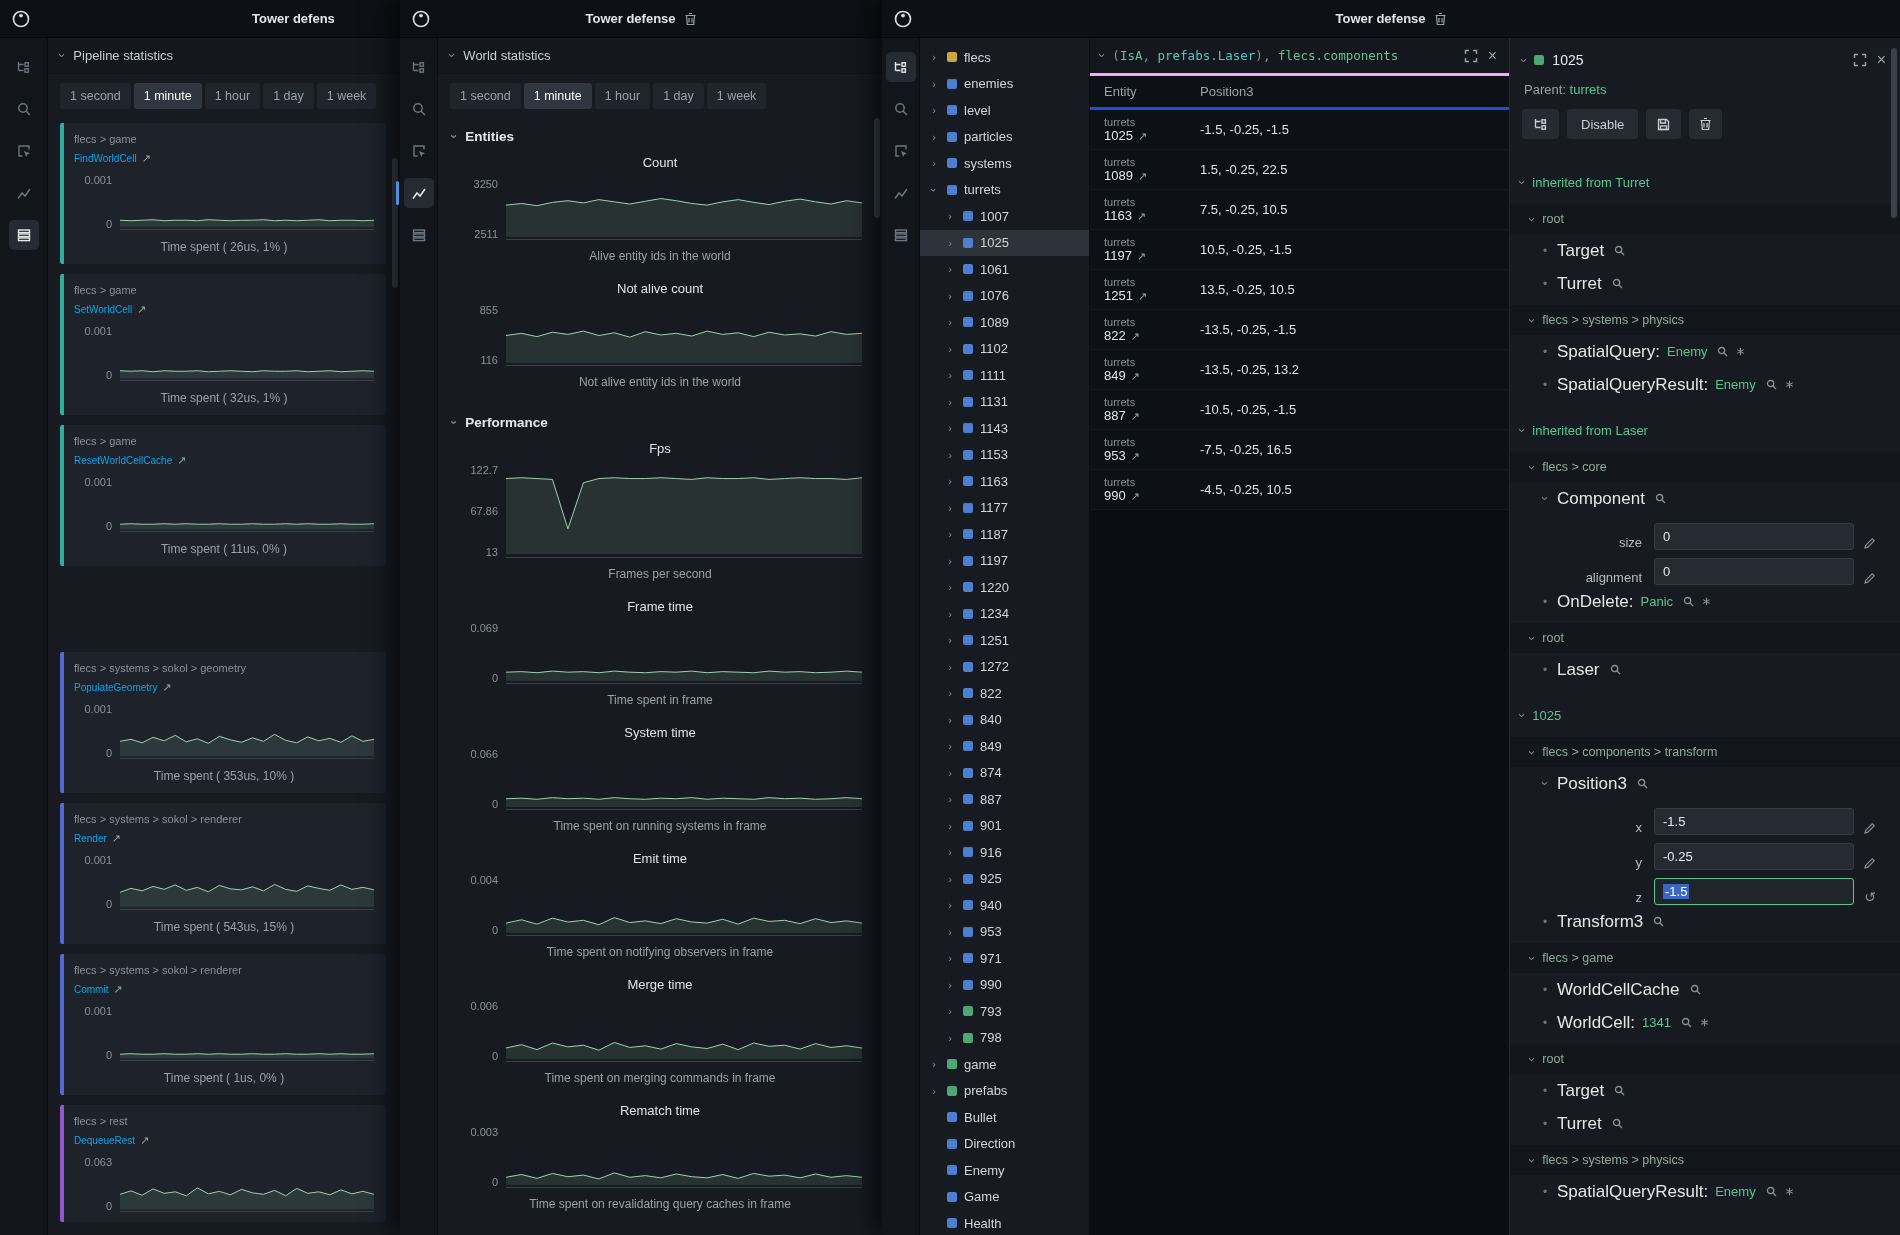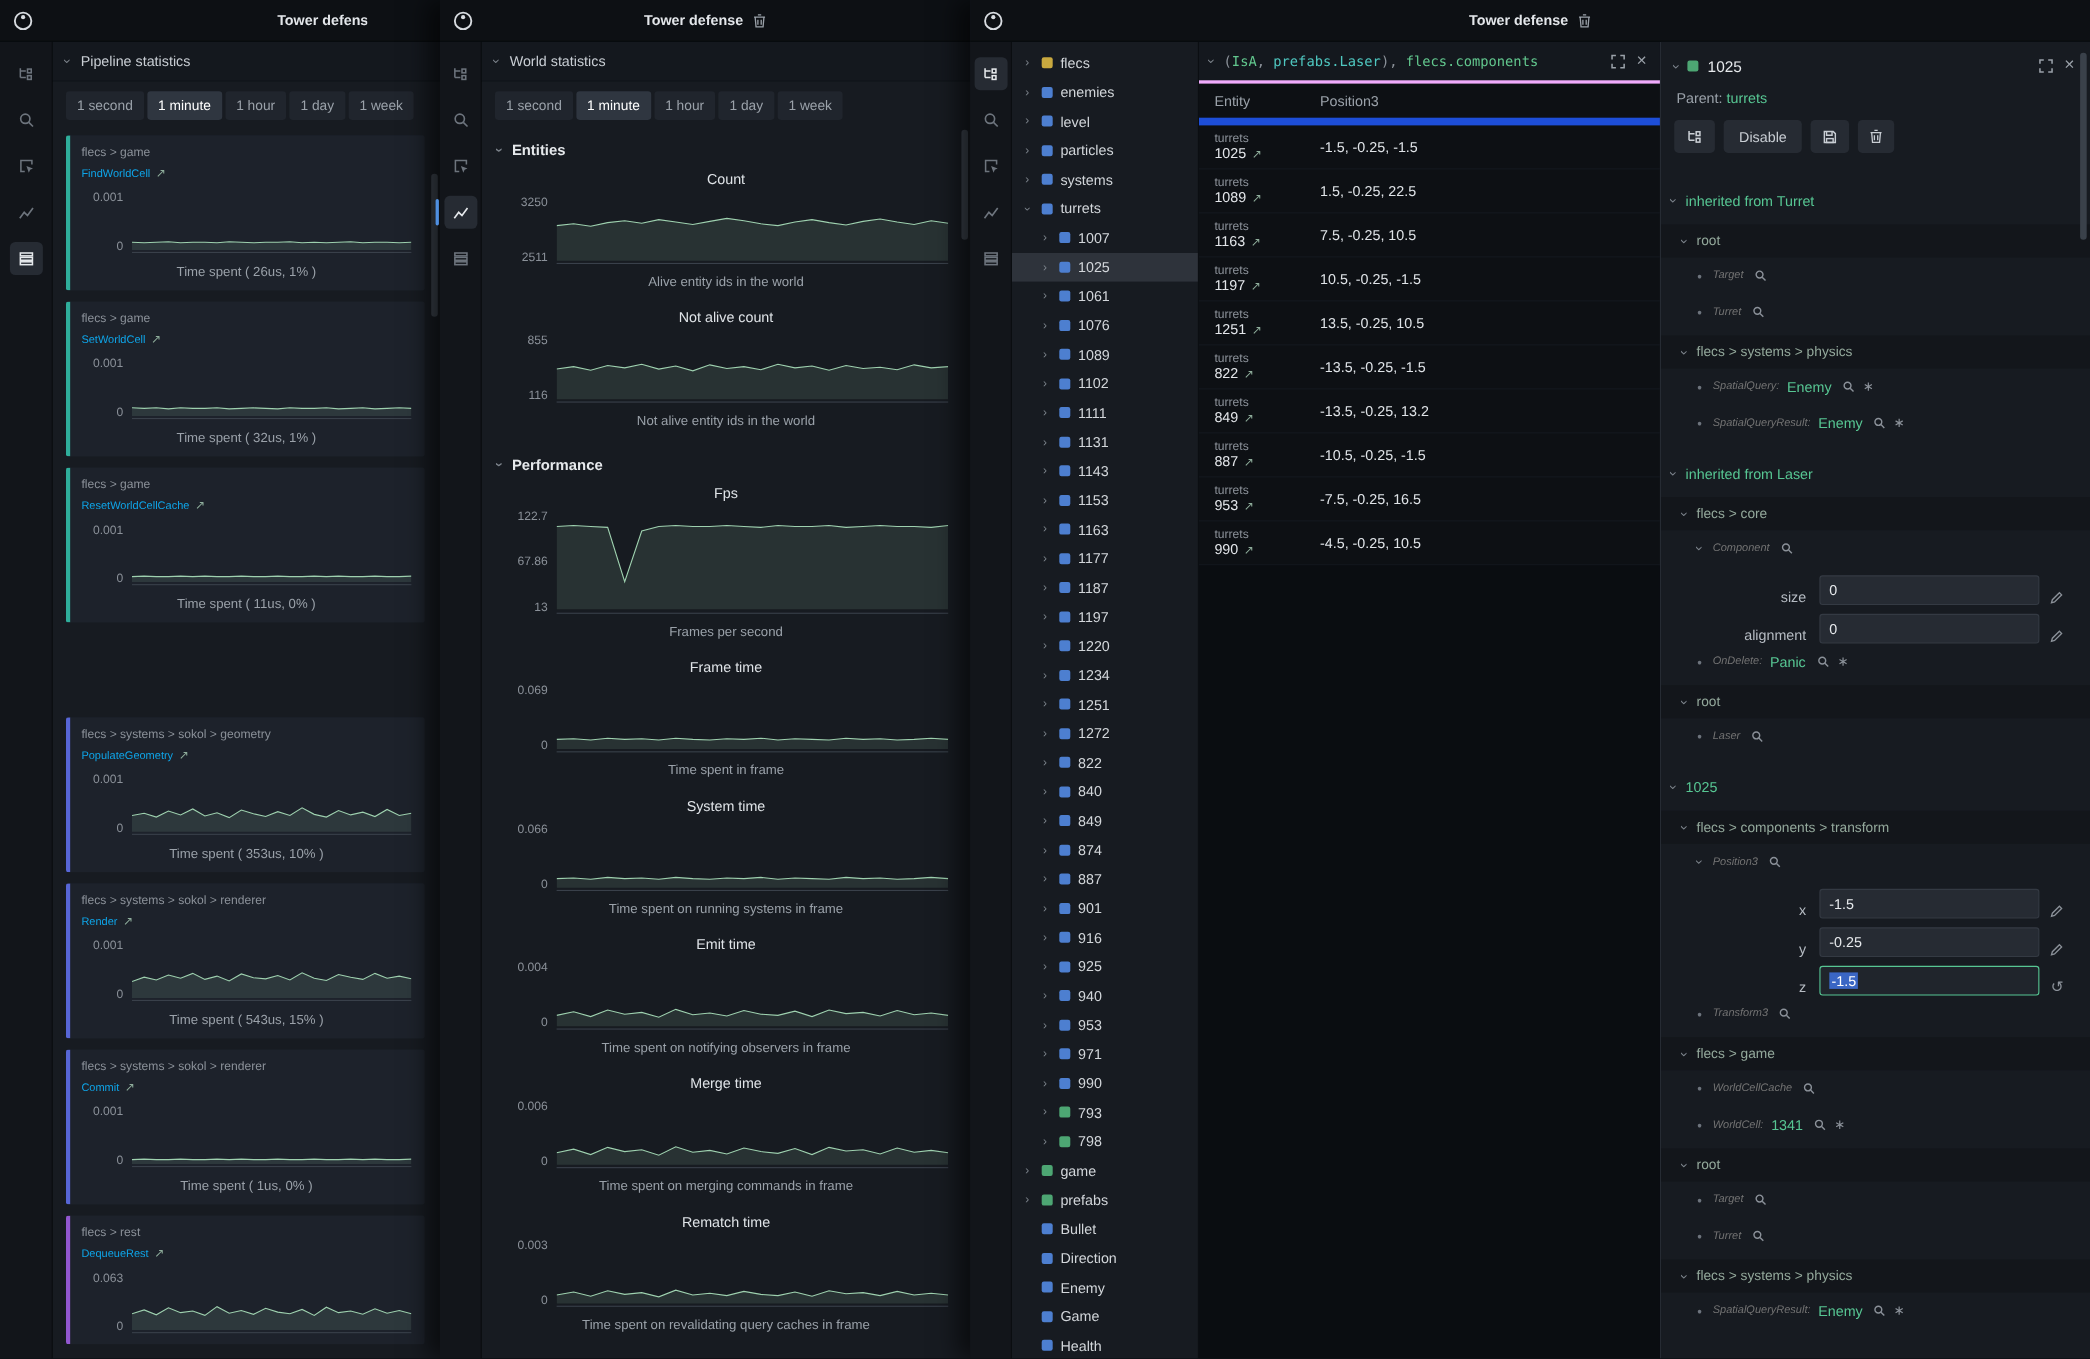--- a/index.html
+++ b/index.html
@@ -86,21 +86,21 @@
   
   .qpanel { width:420px; flex:0 0 420px; background:#0d1014; display:flex; flex-direction:column; border-right:1px solid #262b33; }
   .qheader { height:38px; flex:0 0 38px; background:#14181e; border-bottom:3px solid #f0abfc;
     display:flex; align-items:center; gap:8px; padding:0 10px;justify-content:space-between; }
   .qtext { flex:1; font-family:"DejaVu Sans Mono", monospace; font-size:12.5px; white-space:nowrap; overflow:hidden; }
   .q-punct { color:#8b9199; }
   .q-green { color:#62c78e; }
   .q-cyan { color:#4fc7c0; }
   .qh-icon { color:#9aa1a9; display:inline-flex; cursor:pointer; }
   .qclose { color:#9aa1a9; font-size:16px; cursor:pointer; padding:0 2px; }
-  .qthead { display:flex; padding:8px 14px; color:#9aa1a9; font-size:13px; border-bottom:7px solid #1d4ed8; flex:0 0 auto; }
+  .qthead { display:flex; padding:8px 14px; color:#9aa1a9; font-size:13px; border-bottom:3px solid #1d4ed8; flex:0 0 auto; }
   .qthead span:first-child { width:96px; }
   .qrow { display:flex; align-items:center; padding:6px 14px; border-bottom:1px solid #15191f; }
   .qent { width:96px; flex:0 0 96px; }
   .qparent { font-size:11px; color:#8b9199; }
   .qidrow { font-size:13px; color:#e3e6ea; }
   .qval { font-size:13px; color:#dfe3e7; }
   .qfill { flex:1; background:#0a0d11; }
 
   
   .inspector { flex:1; min-width:0; background:#171b21; display:flex; flex-direction:column; position:relative; }
@@ -115,21 +115,21 @@
     font-family:"Liberation Sans", sans-serif; cursor:pointer; }
   .ins-btn.textbtn { padding:0 14px; }
   .ins-scroll { flex:1; overflow:hidden; padding-top:2px; }
   .ins-ghead { height:34px; margin-top:12px; display:flex; align-items:center; gap:8px; padding:0 10px; cursor:pointer; }
   .ghead-text { color:#57c693; font-size:13px; }
   .ins-path { background:#13161b; height:30px; margin-top:5px; display:flex; align-items:center; gap:8px; padding:0 20px; cursor:pointer; }
   .path-text { color:#93a89b; font-size:12.5px; }
   .ins-row { height:33px; display:flex; align-items:center; gap:7px; padding:0 12px 0 30px; }
   .bullet { color:#6d747d; font-size:12px; width:10px; flex:0 0 10px; text-align:center; }
   .row-chev { width:10px; flex:0 0 10px; text-align:center; }
-  .row-name { color:#737373; font-size:10px;font-style:italic; }
+  .row-name { color:#e5e5e5; font-size:17px; }
   .row-value { color:#57c693; font-size:13px; }
   .mag { color:#8b9199; display:inline-flex; margin-left:3px; cursor:pointer; }
   .star { color:#8b9199; display:inline-flex; margin-left:1px; }
   .ins-field { height:35px; display:flex; align-items:flex-end; padding:0 24px 0 30px; }
   .f-label { flex:1; text-align:right; padding-right:12px; color:#b6bcc3; font-size:13px; white-space:nowrap; }
   .f-input { width:200px; flex:0 0 200px; height:27px; background:#262b33; border:1px solid #343a43;
     border-radius:3px; display:flex; align-items:center; padding:0 8px; font-size:13px; color:#e6e9ec; }
   .f-input.editing { border-color:#57c693; background:#20252c; }
   .sel-text { background:#3a66c4; color:#ffffff; padding:0 2px; }
   .f-action { width:22px; flex:0 0 22px; display:inline-flex; justify-content:flex-end; color:#8b9199; cursor:pointer; font-size:14px; }

